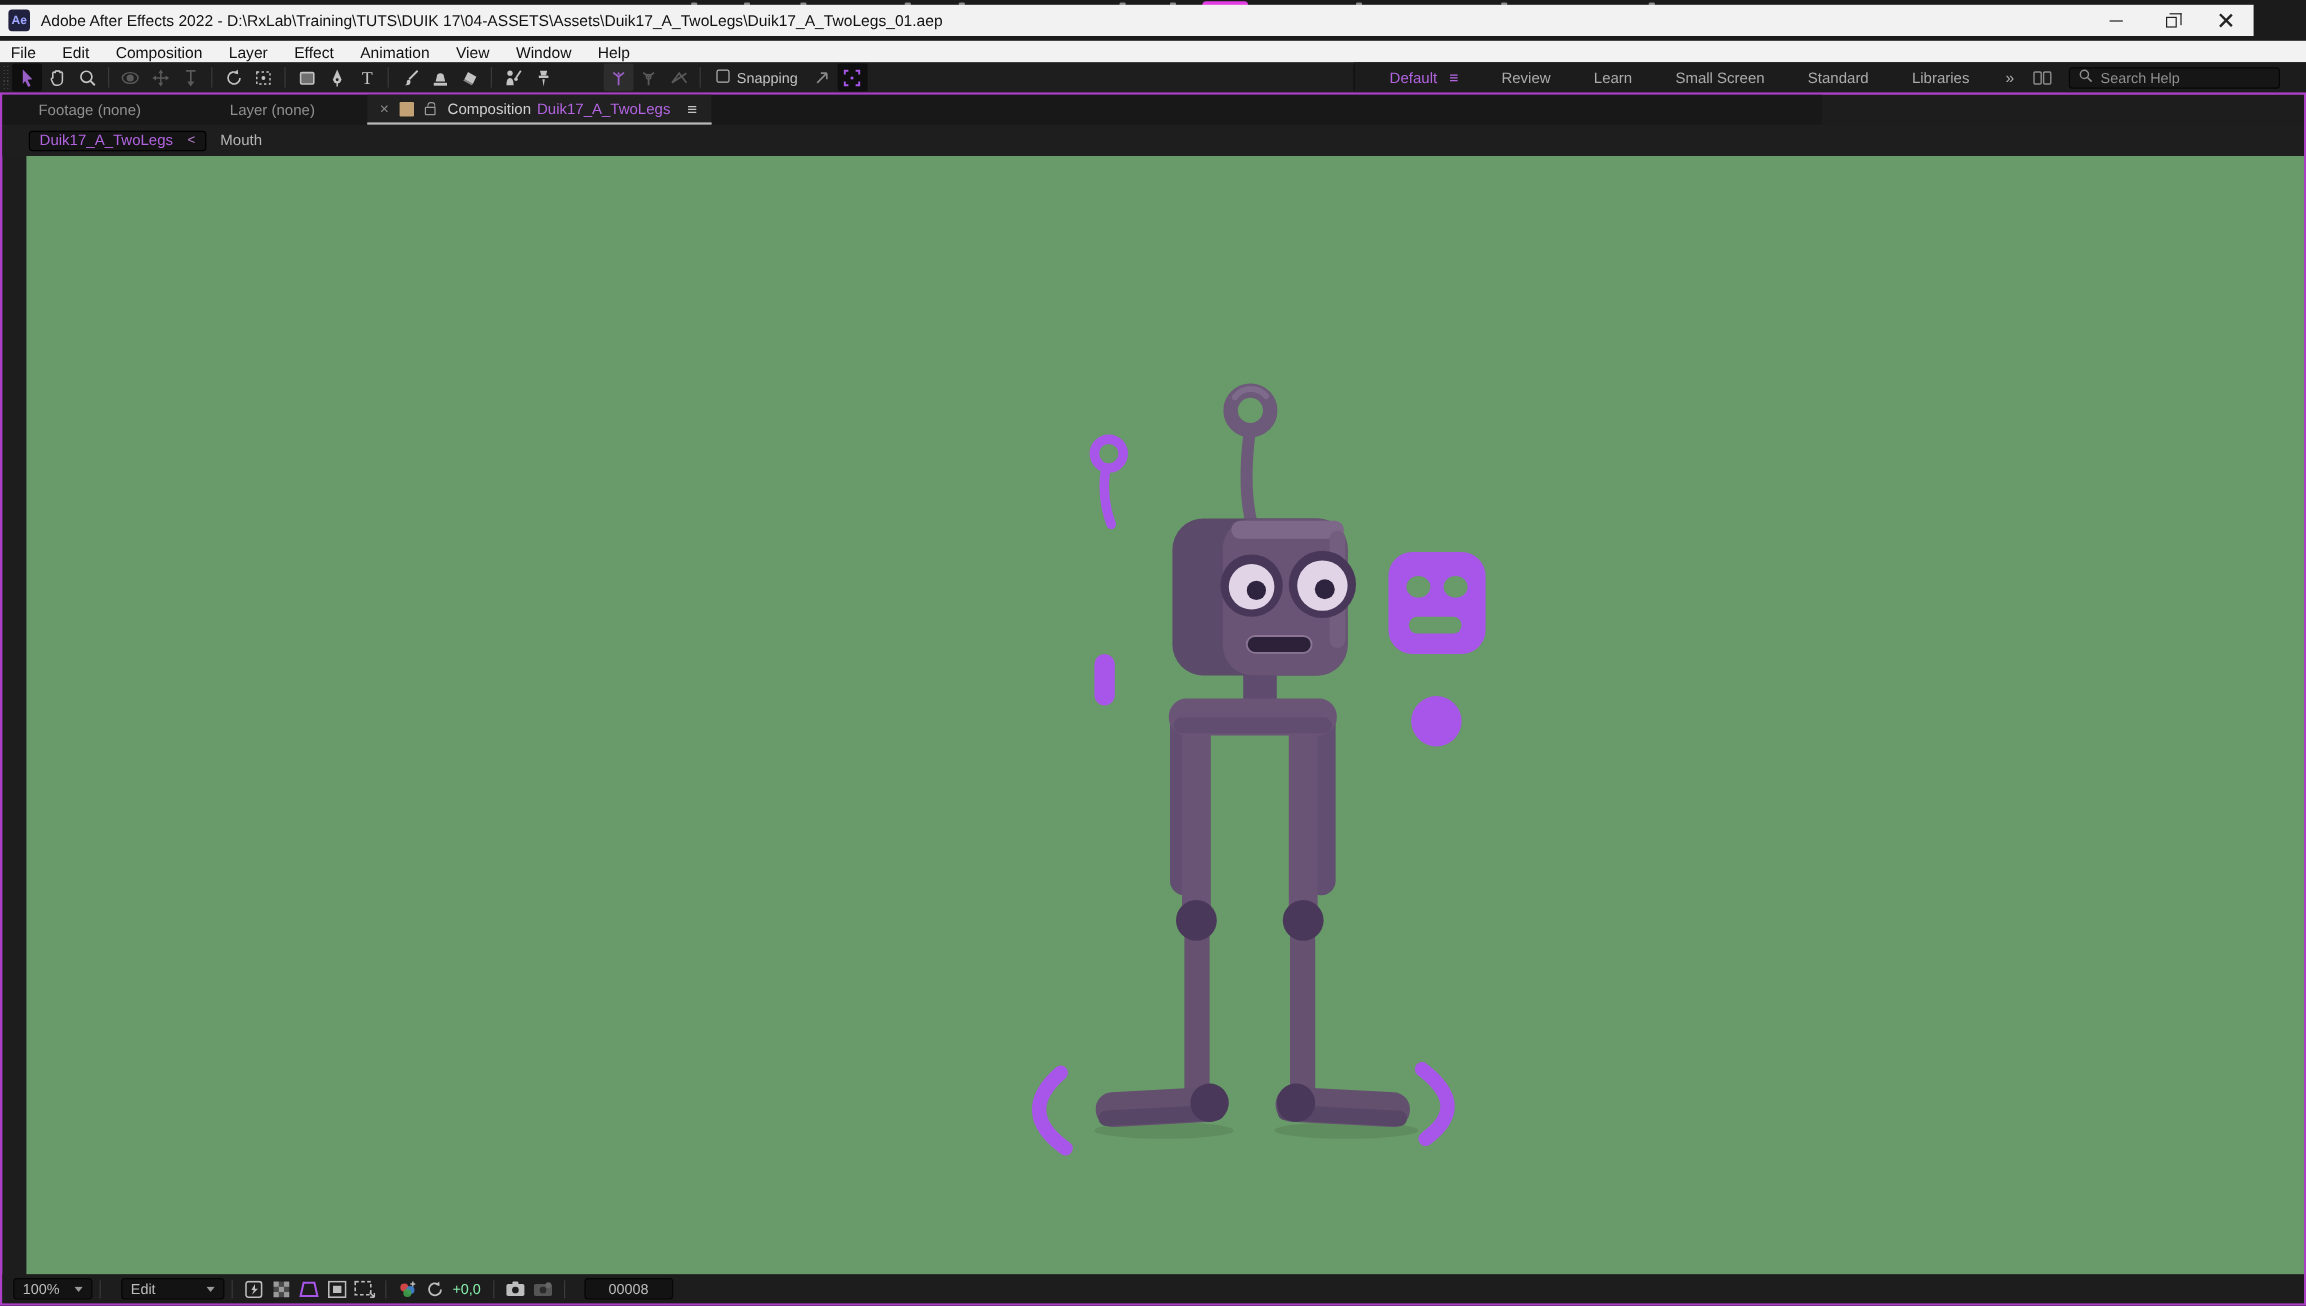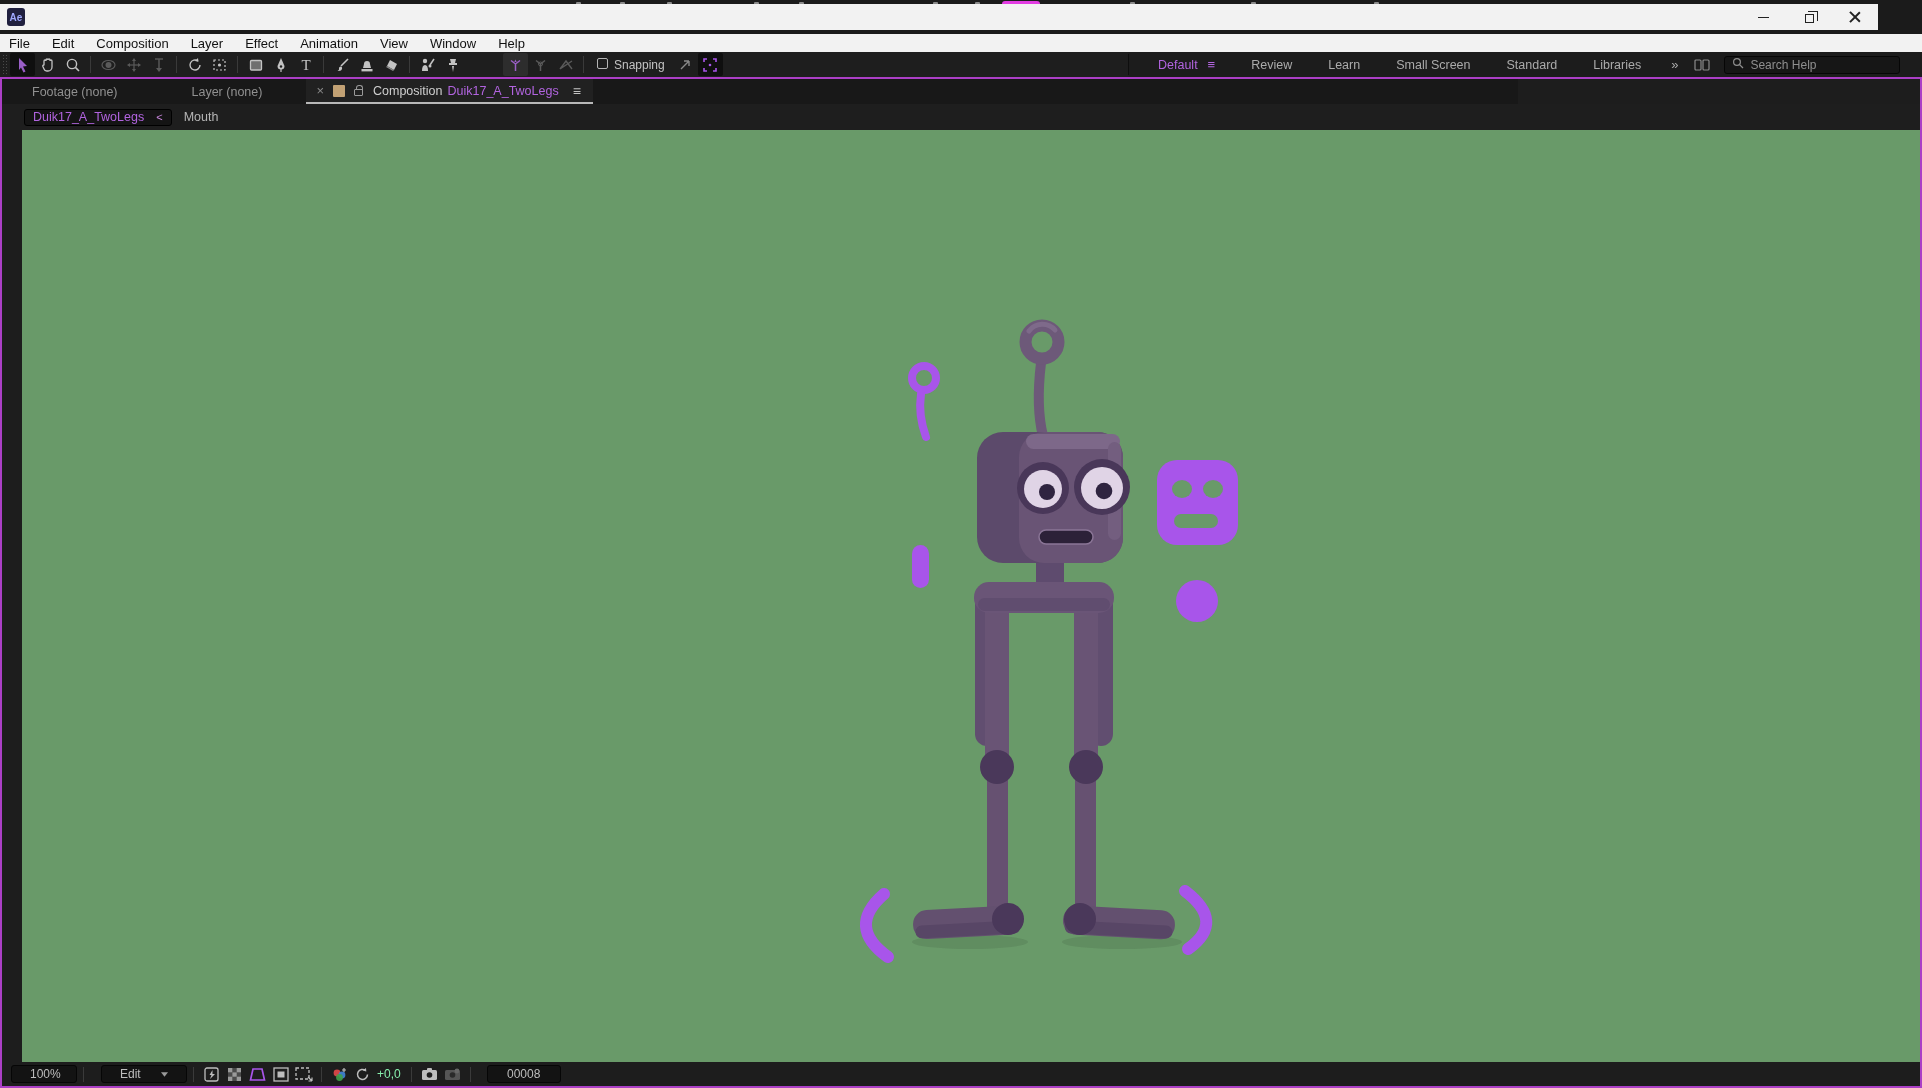--- a/index.html
+++ b/index.html
@@ -99,21 +99,21 @@
   #crumb-chev { color:#c886dd; margin-left:12px; font-size:11px; }
   #crumb-current { color:#b5b5b5; margin-left:12px; }
 
   
   #viewport { position:absolute; left:20px; top:51px; width:1898px; height:932px; background:#699a69; }
 
   
   #bottom-bar { position:absolute; left:0; top:983px; width:1918px; height:24px; background:#1d1d1d;
                 display:flex; align-items:center; font-size:12px; color:#bdbdbd; }
   .bbox { background:#131313; border:1px solid #060606; border-radius:3px; height:18px;
-          display:flex; align-items:center; justify-content:space-between; padding:0 18px; }
+          display:flex; align-items:center; justify-content:space-between; padding:0 7px; }
   #zoom-box { margin-left:9px; width:66px; }
   #res-box { margin-left:11px; width:86px; }
   .bsep { width:1px; height:15px; background:#3a3a3a; margin:0 6px; }
   .bicon { width:23px; height:20px; display:flex; align-items:center; justify-content:center; }
   #exposure-val { color:#86efac; margin-left:3px; }
   #frame-box { margin-left:10px; width:74px; justify-content:center; }
   .chev-down { width:7px; height:5px; }
 </style>
 </head>
 <body>
@@ -127,20 +127,21 @@
   <div class="edge-dot" style="left:933px"></div>
   <div class="edge-dot" style="left:975px"></div>
   <div class="edge-dot" style="left:1130px"></div>
   <div class="edge-dot" style="left:1251px"></div>
   <div class="edge-dot" style="left:1374px"></div>
   <div id="edge-pill"></div>
 </div>
 
 <div id="titlebar" class="abs">
   <div id="app-badge">Ae</div>
+  <div id="title-text">Adobe After Effects 2022 - D:\RxLab\Training\TUTS\DUIK 17\04-ASSETS\Assets\Duik17_A_TwoLegs\Duik17_A_TwoLegs_01.aep</div>
   <div id="win-controls">
     <div class="win-btn">
         <div class="glyph-min"></div>
       </div>
     <div class="win-btn">
         <div class="glyph-restore"></div>
       </div>
     <div class="win-btn">
         <div class="glyph-close"></div>
       </div>

